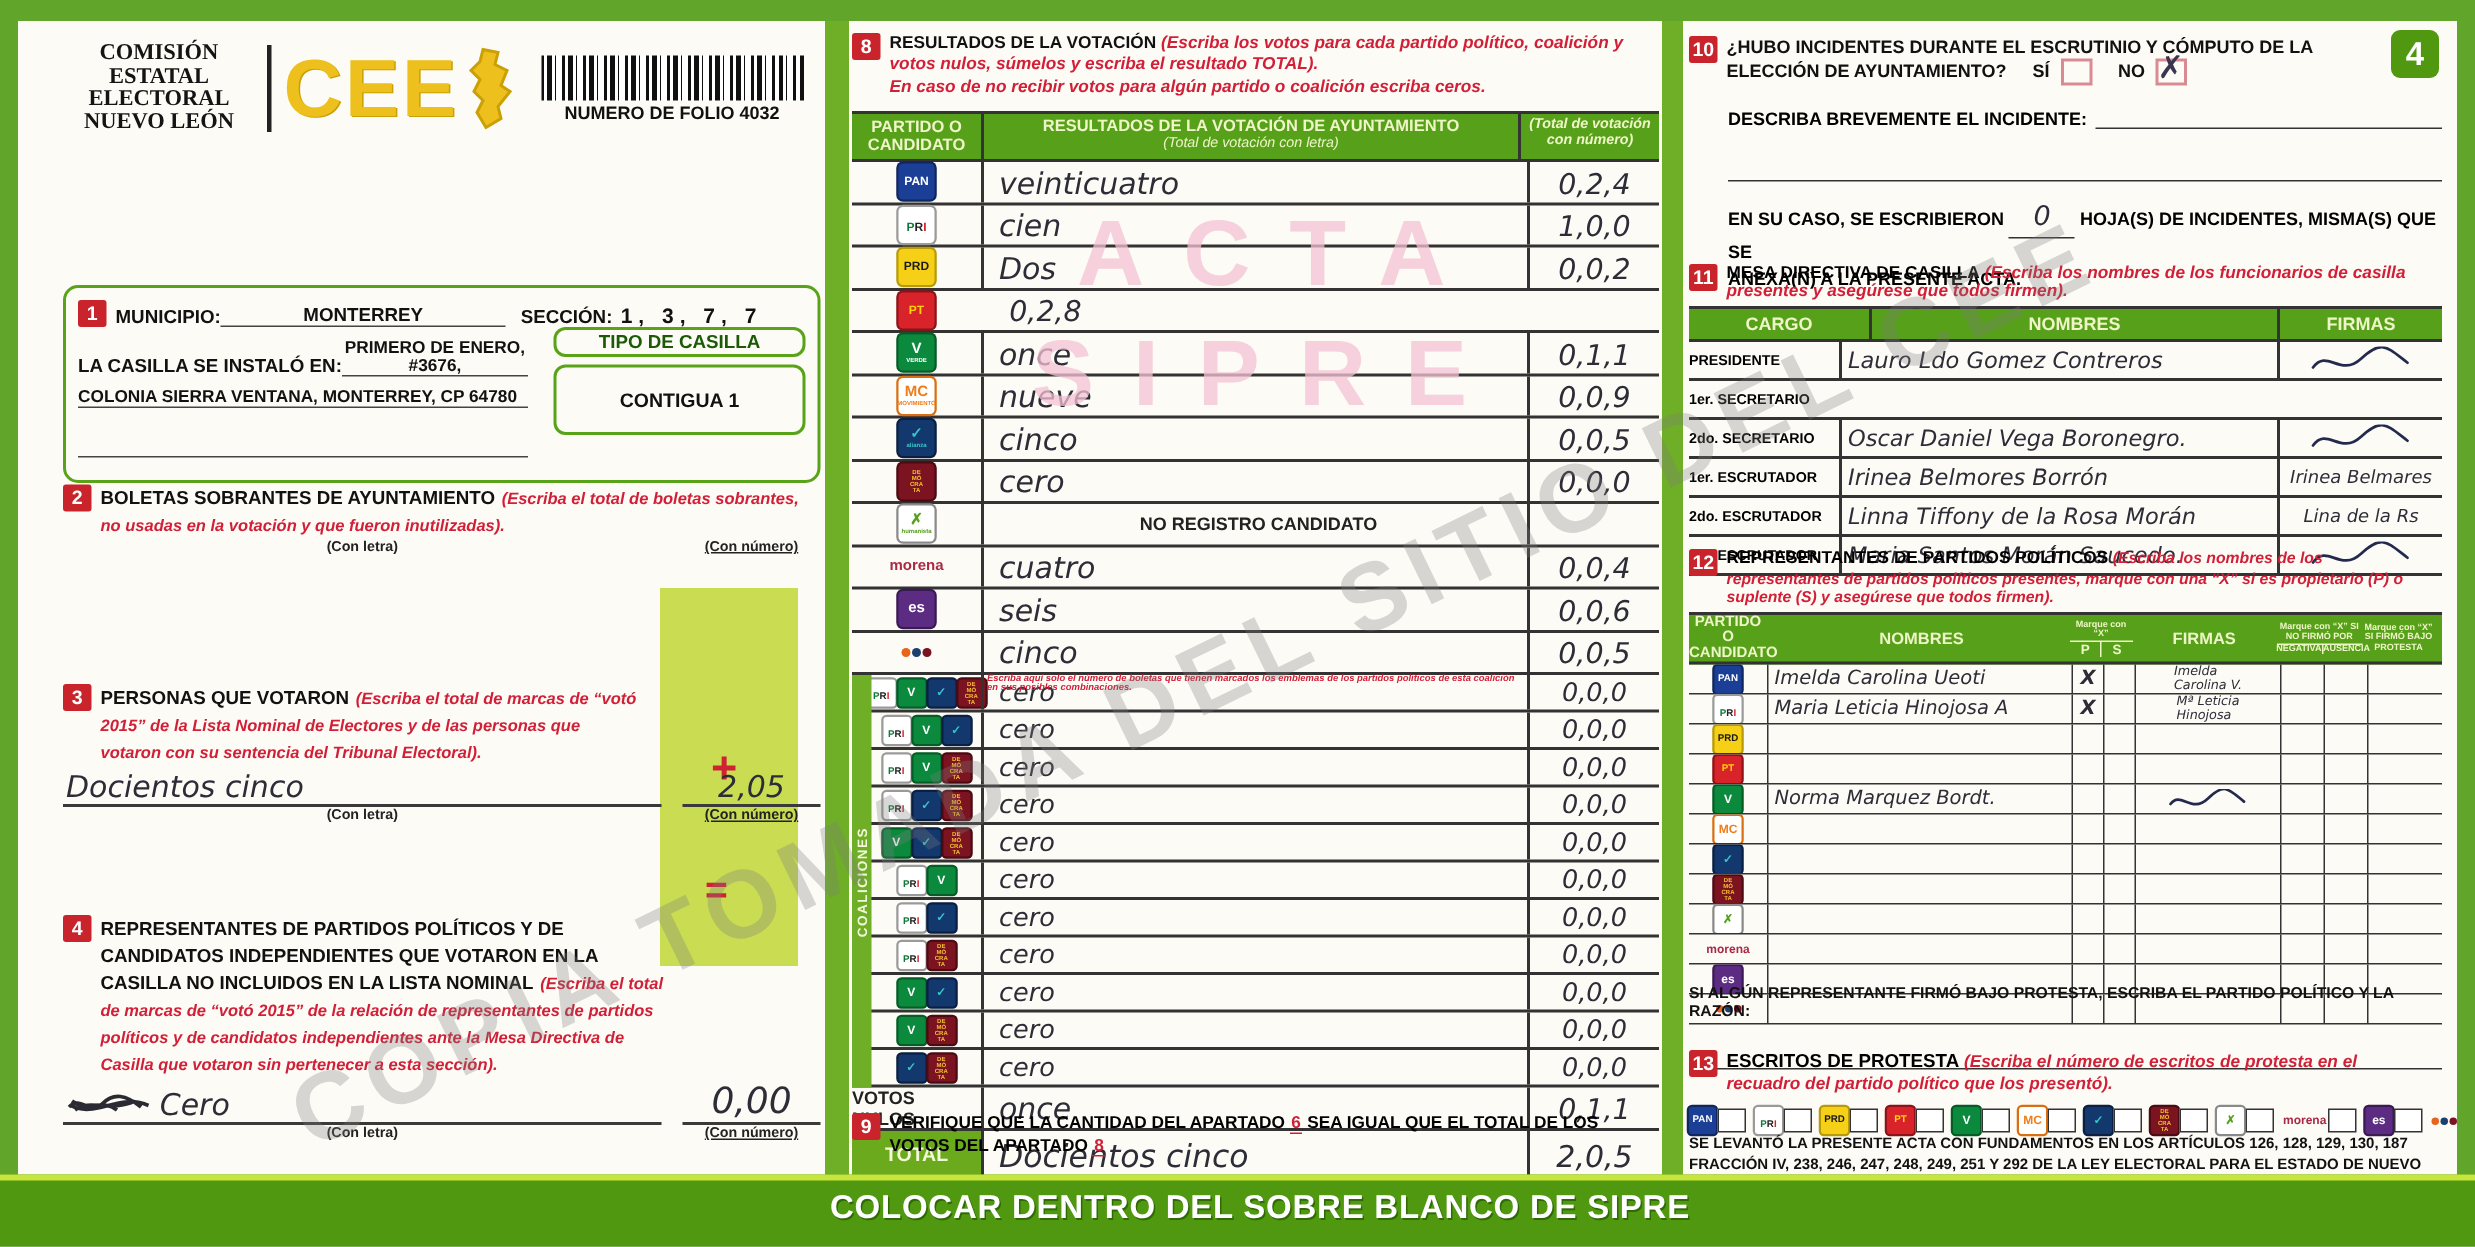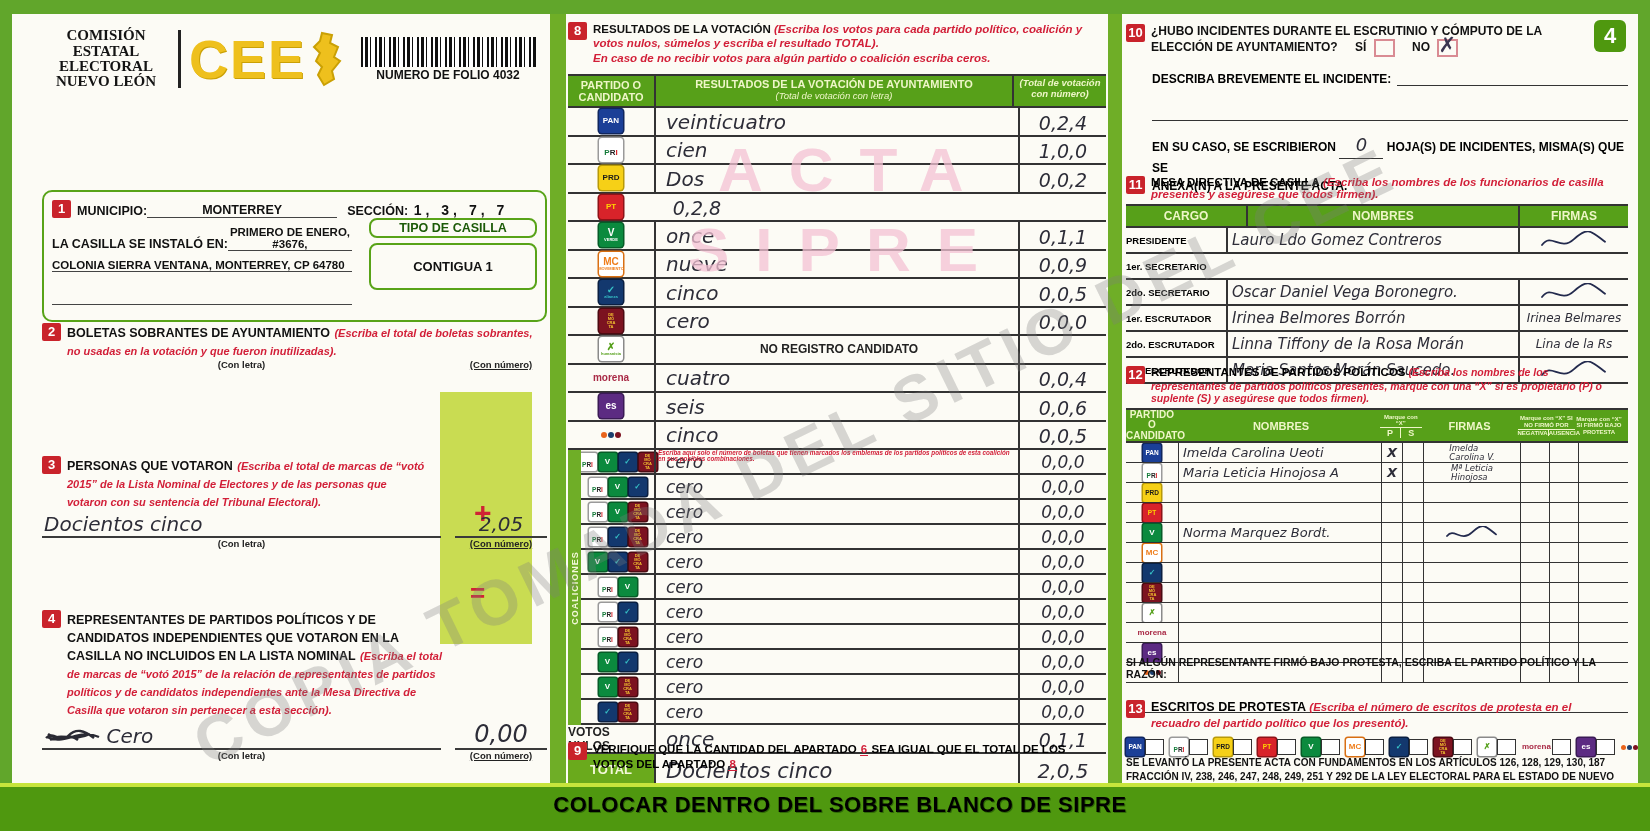--- a/index.html
+++ b/index.html
@@ -3,21 +3,21 @@
 <meta charset="utf-8">
 <style>
   html,body{margin:0;padding:0;}
   body{width:1650px;height:831px;overflow:hidden;font-family:"Liberation Sans",sans-serif;background:#e9e9e4;}
   .sheet{position:absolute;left:0;top:0;width:1650px;height:831px;background:#61a62b;}
   .paper{position:absolute;left:12px;top:14px;width:1626px;height:773px;background:#fcfbf5;overflow:hidden;}
   .strip{position:absolute;top:0;bottom:0;width:16px;background:#6fae27;}
   .strip1{left:538px;}
   .strip2{left:1096px;width:14px;}
   .bottom-band{position:absolute;left:0;bottom:0;width:1650px;height:44px;background:#4f980f;border-top:4px solid #c7e53c;}
-  .bottom-band .bb-text{position:absolute;left:520px;top:5px;width:640px;text-align:center;font-weight:bold;font-size:22px;color:#000000;text-shadow:1px 1px 0 #2f6a06;letter-spacing:.5px;}
+  .bottom-band .bb-text{position:absolute;left:520px;top:5px;width:640px;text-align:center;font-weight:bold;font-size:22px;color:#ffffff;text-shadow:1px 1px 0 #2f6a06;letter-spacing:.5px;}
 
   .leftcol{position:absolute;left:30px;top:0;width:505px;height:773px;}
   .midcol{position:absolute;left:556px;top:0;width:538px;height:773px;}
   .rightcol{position:absolute;left:1114px;top:0;width:502px;height:773px;}
 
   
   .lc-header{position:absolute;top:12px;left:0;width:505px;height:66px;display:flex;align-items:center;}
   .org{width:128px;font-family:"Liberation Serif",serif;font-weight:bold;font-size:15px;line-height:1.02;text-align:center;color:#141414;}
   .vdiv{width:3px;height:58px;background:#222;margin:0 8px;}
   .cee{display:flex;align-items:center;}

